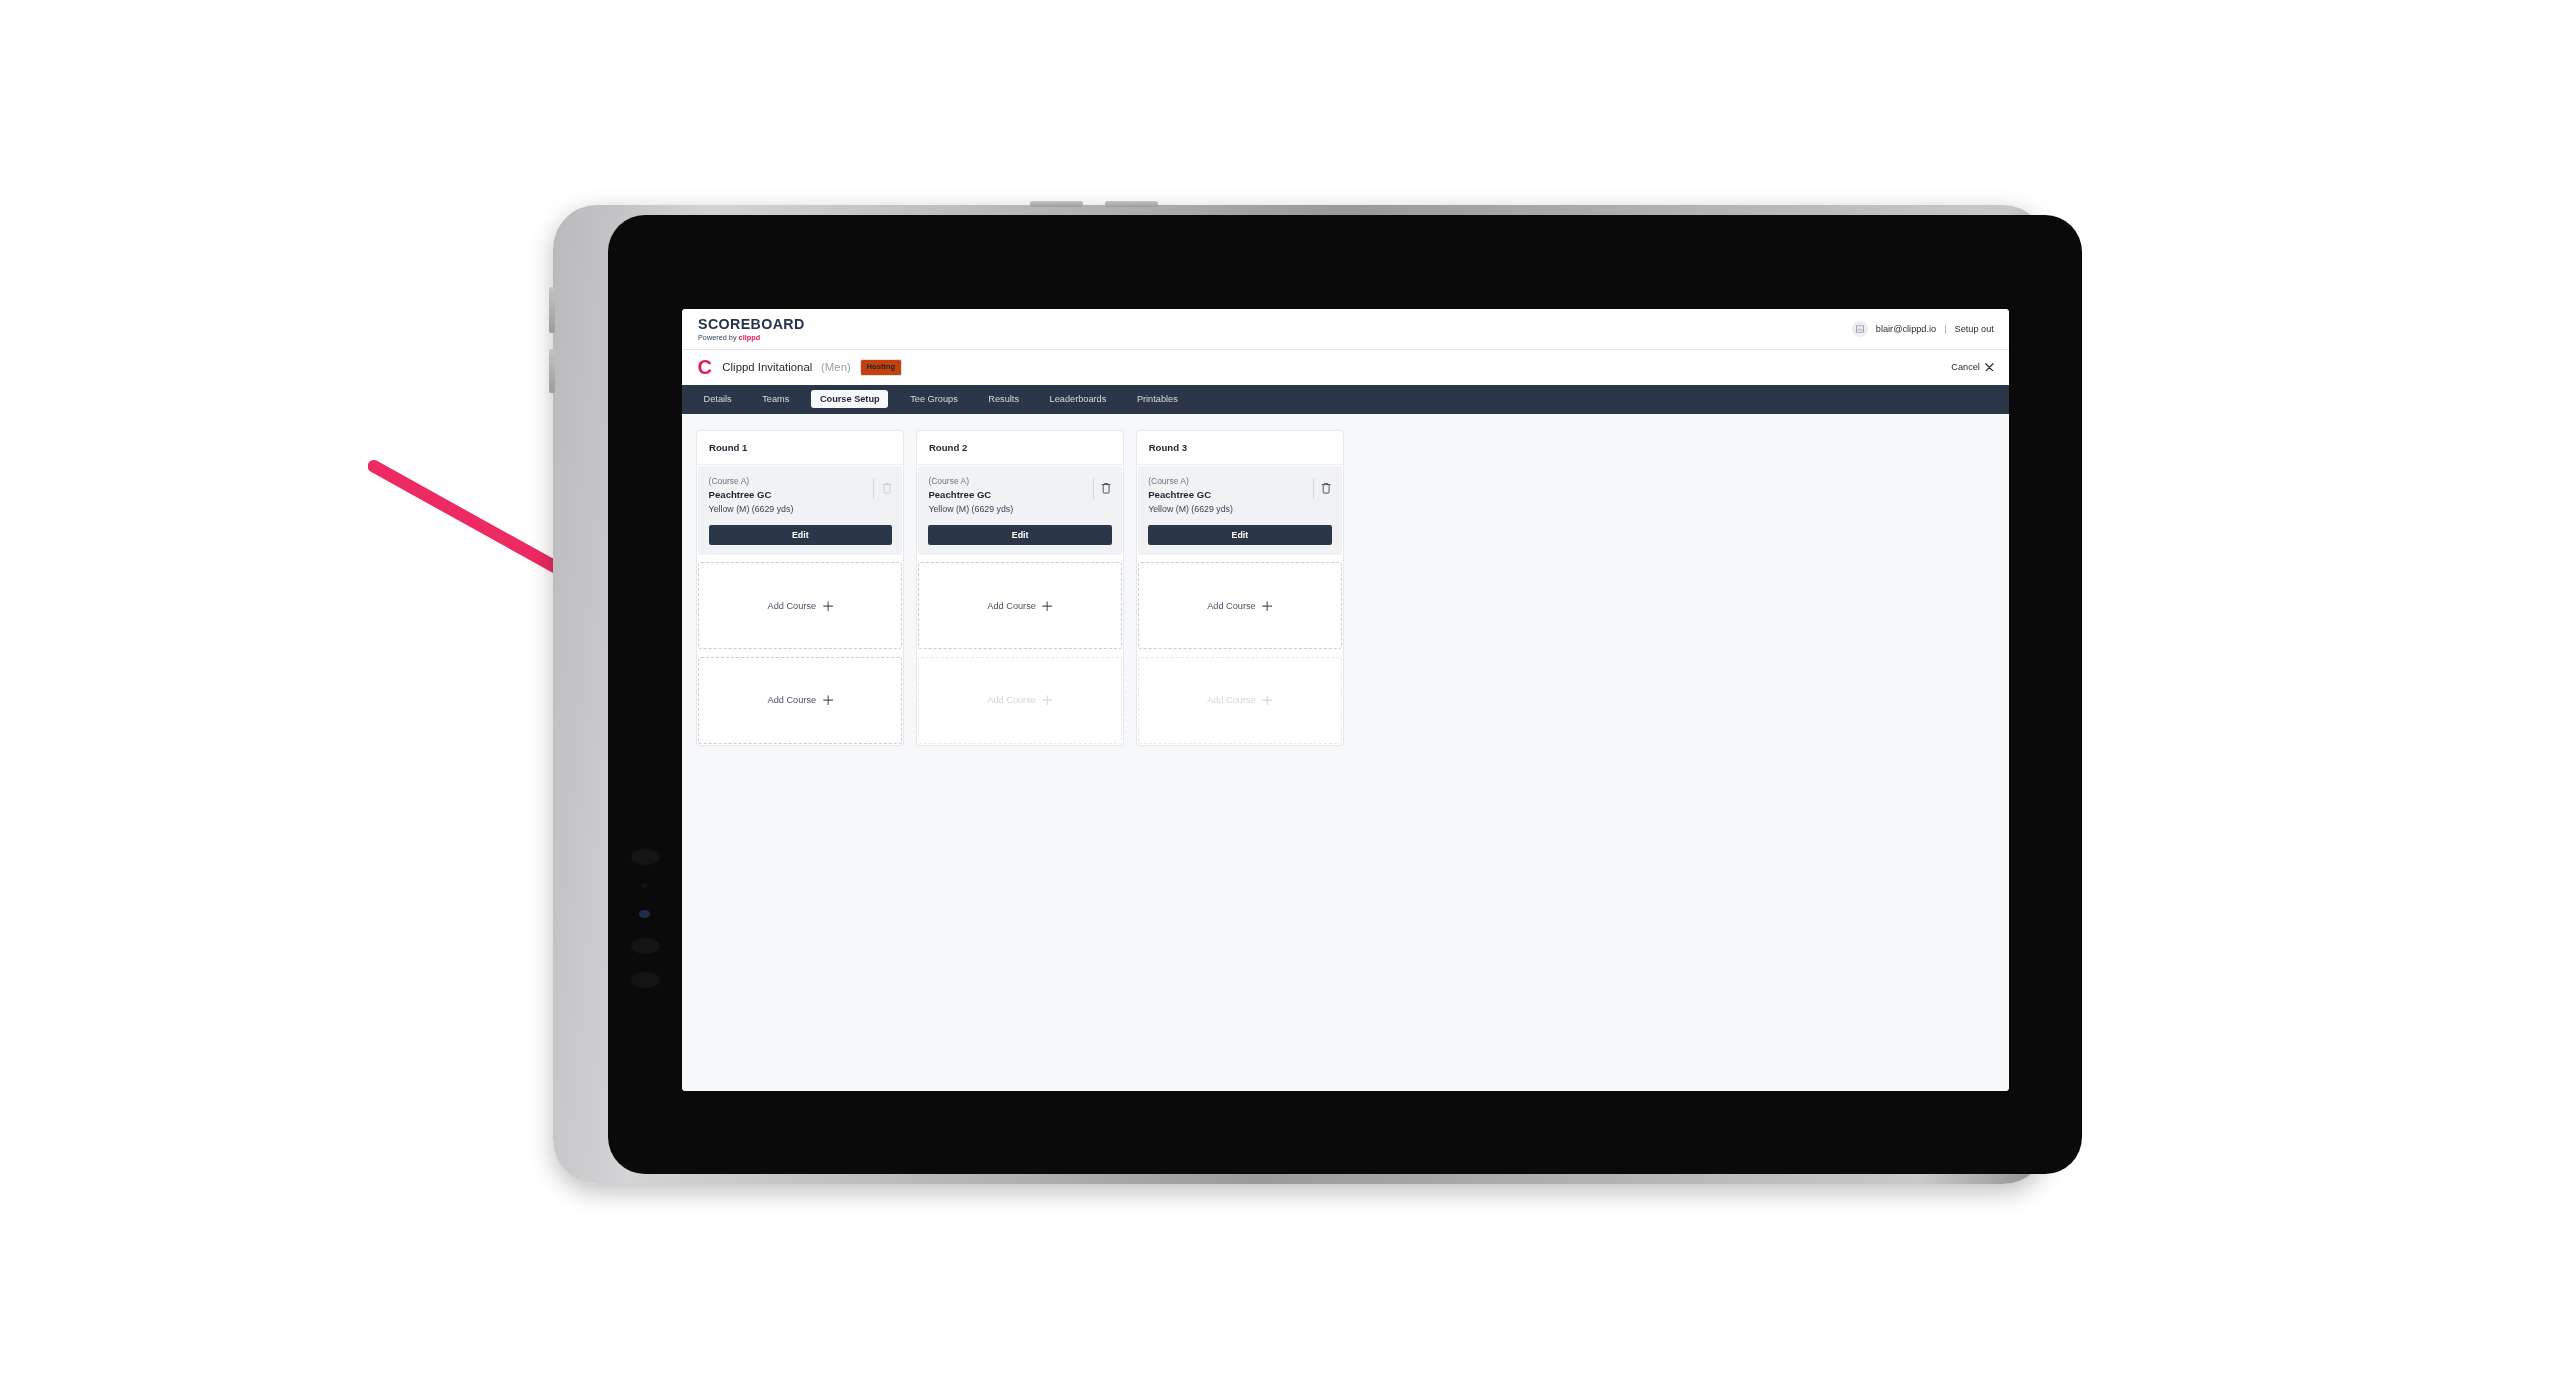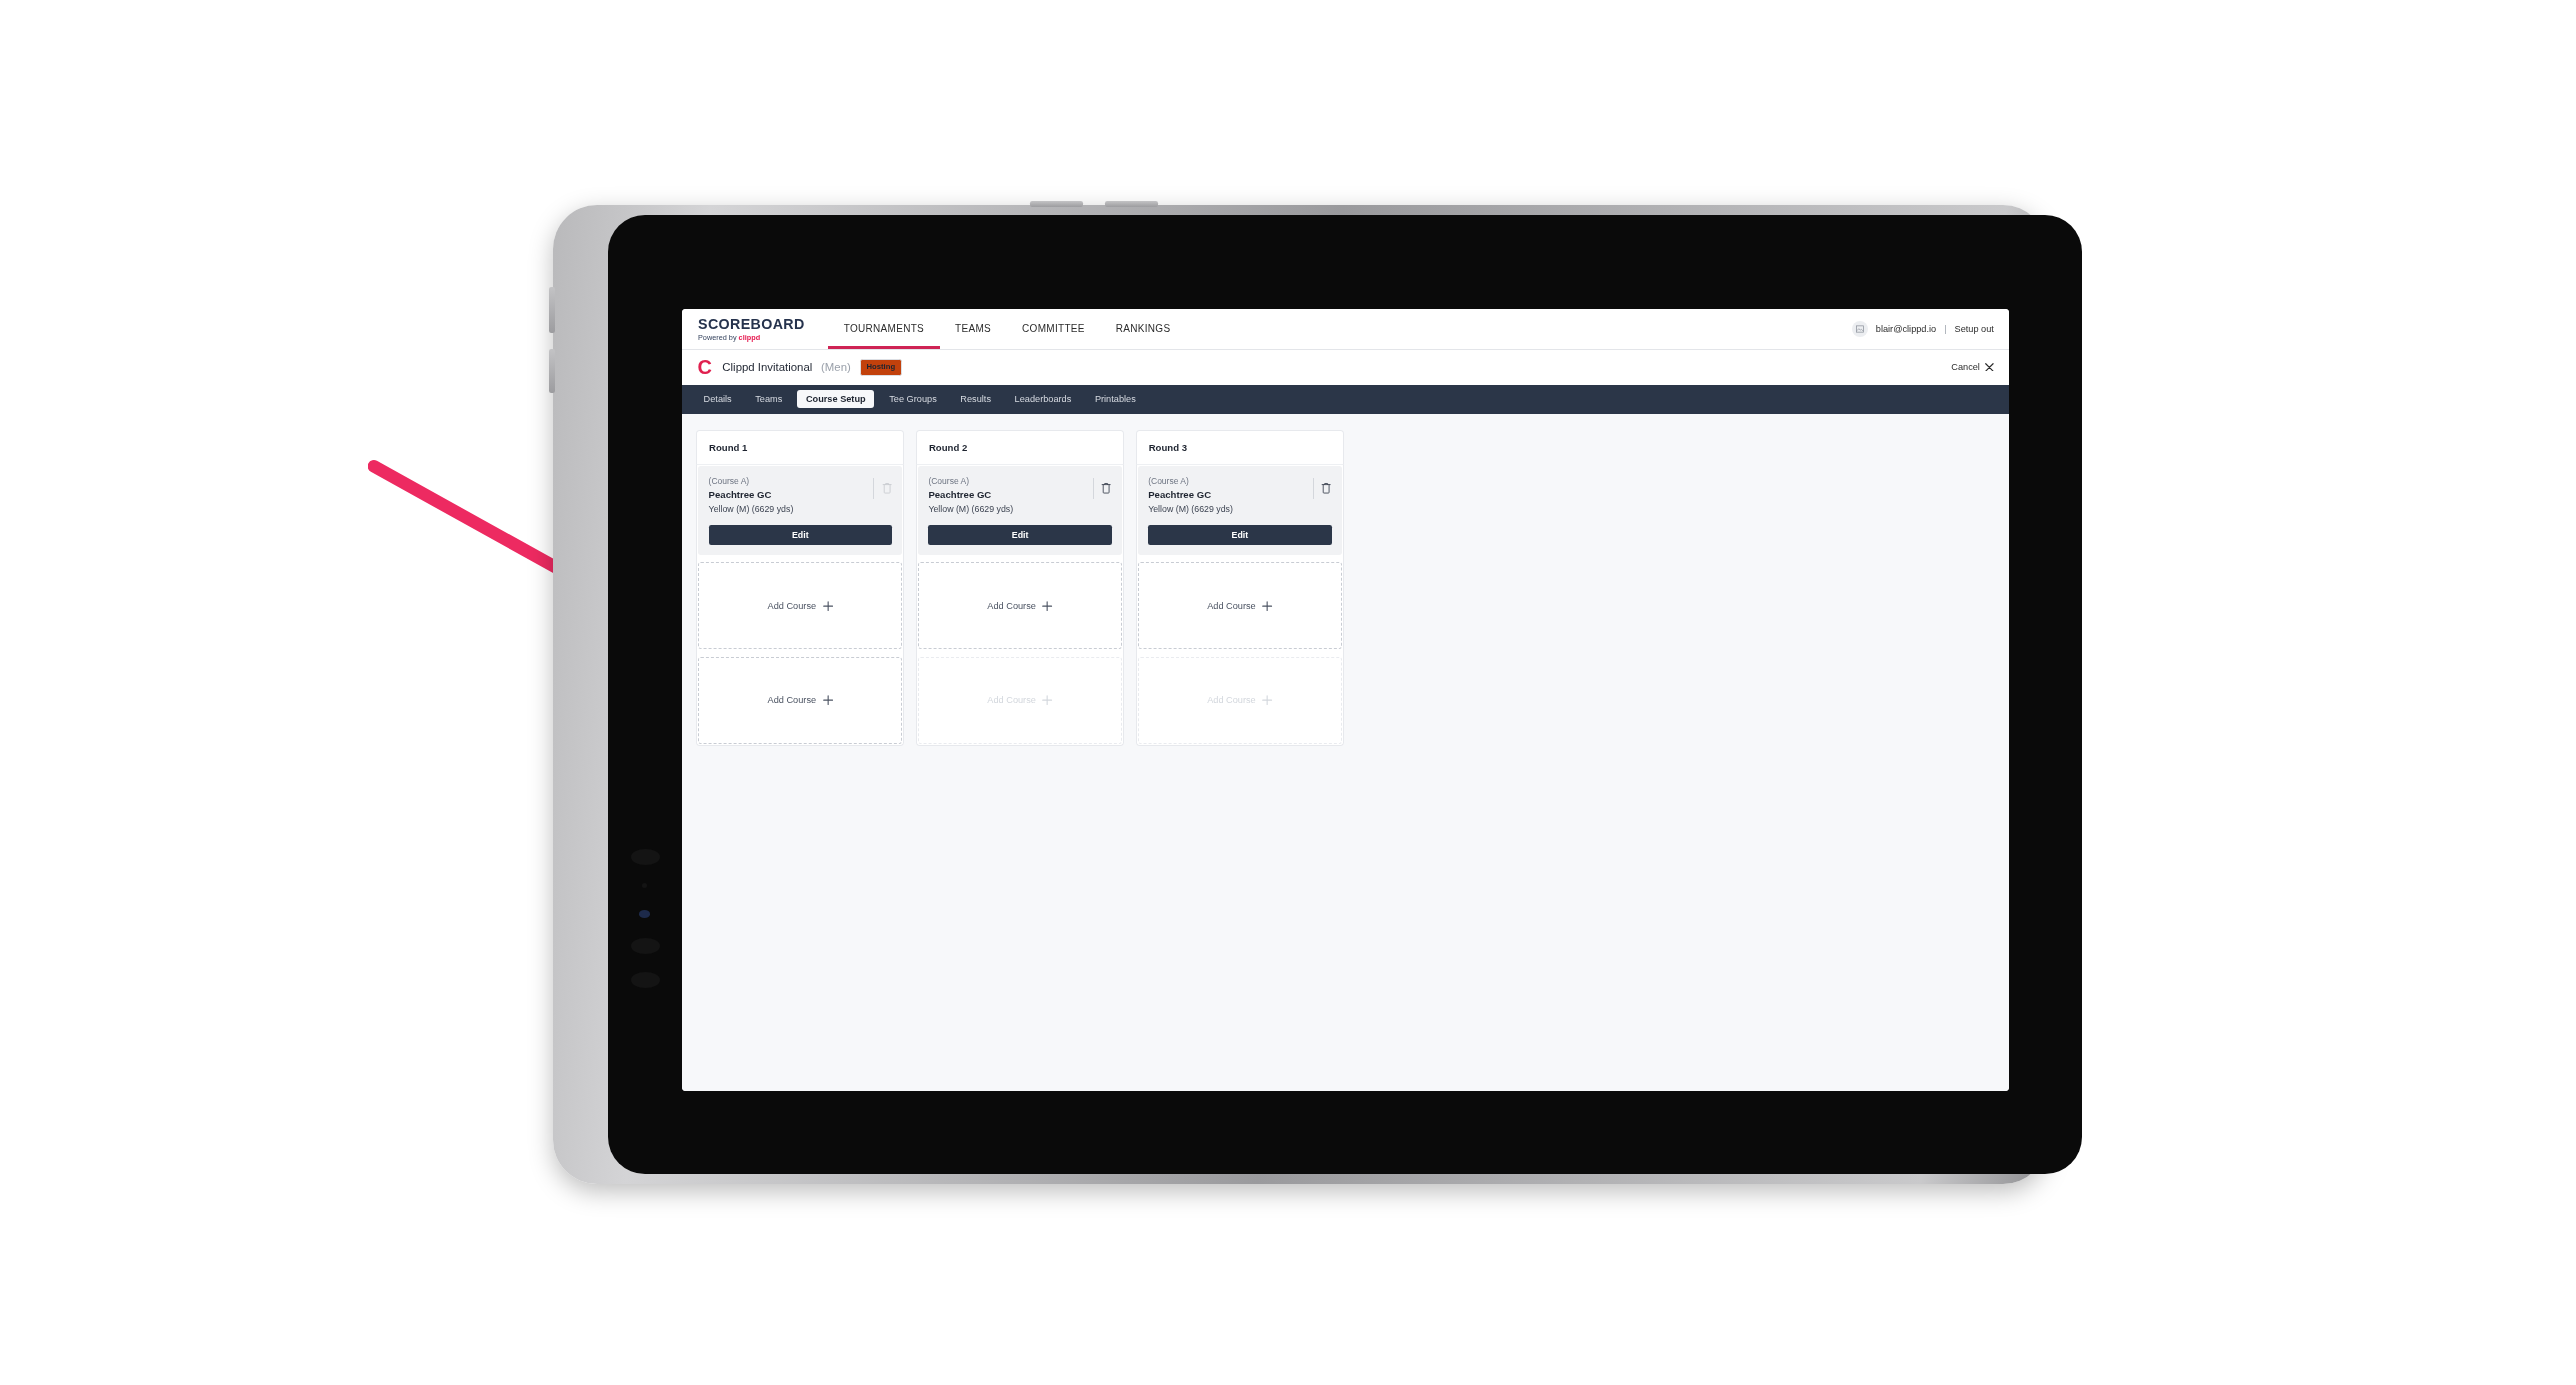--- a/index.html
+++ b/index.html
@@ -121,21 +121,21 @@
     font-size: 7.7px; font-weight: 700; color: #1e2430;
     border: 0.7px solid #dcdfe4; border-radius: 2.2px;
     padding: 3.7px 5.9px; line-height: 1; background: #c2410c;
   }
   #t-right { margin-left: auto; display: flex; align-items: center; gap: 5.2px; cursor: pointer; }
   #cancel-label { font-size: 9.2px; color: #2b2b2b; }
 
   
   #tabs {
     background: #2b3648; height: 29px; flex: 0 0 auto;
-    display: flex; align-items: center; padding: 0 13.2px; gap: 6px;
+    display: flex; align-items: center; padding: 0 13.2px; gap: 13px;
   }
   .tab {
     font-size: 9.2px; color: #d7dbe2; padding: 4.4px 8.8px;
     border-radius: 2.9px; cursor: pointer; white-space: nowrap;
   }
   .tab.active { background: #f7f8fa; color: #1e2430; font-weight: 600; }
 
   
   #content { flex: 1 1 auto; background: #f7f8fa; padding: 16px 14.7px; }
   #rounds { display: flex; gap: 11.8px; align-items: flex-start; }
@@ -207,26 +207,20 @@
       <div class="bezel-dot" style="left:31px; top:695px; width:11.8px; height:8px; background:#1d2a4a;"></div>
       <div class="bezel-dot" style="left:23.6px; top:723px; width:29px; height:16px;"></div>
       <div class="bezel-dot" style="left:23.6px; top:757px; width:29px; height:16px;"></div>
 
       <div id="app">
 
         <div id="topnav">
           <div id="brand">
             <div id="brand-title">SCOREBOARD</div>
             <div id="brand-sub"><span>Powered by </span><span class="pink">clippd</span></div>
-          </div>
-          <div class="nav-links">
-            <div class="nav-link active">TOURNAMENTS</div>
-            <div class="nav-link">TEAMS</div>
-            <div class="nav-link">COMMITTEE</div>
-            <div class="nav-link">RANKINGS</div>
           </div>
           <div id="topnav-right">
             <div id="avatar">
               <svg width="8" height="8" viewBox="0 0 14 14">
                 <rect x="1" y="1.5" width="12" height="11" fill="none" stroke="#8b909a" stroke-width="1.3"></rect>
                 <path d="M1.5 10 L5 6.5 L7.5 9 L9.5 7.5 L12.5 10.5" fill="none" stroke="#8b909a" stroke-width="1.2"></path>
               </svg>
             </div>
             <div id="user-email">blair@clippd.io</div>
             <div class="pipe">|</div>

